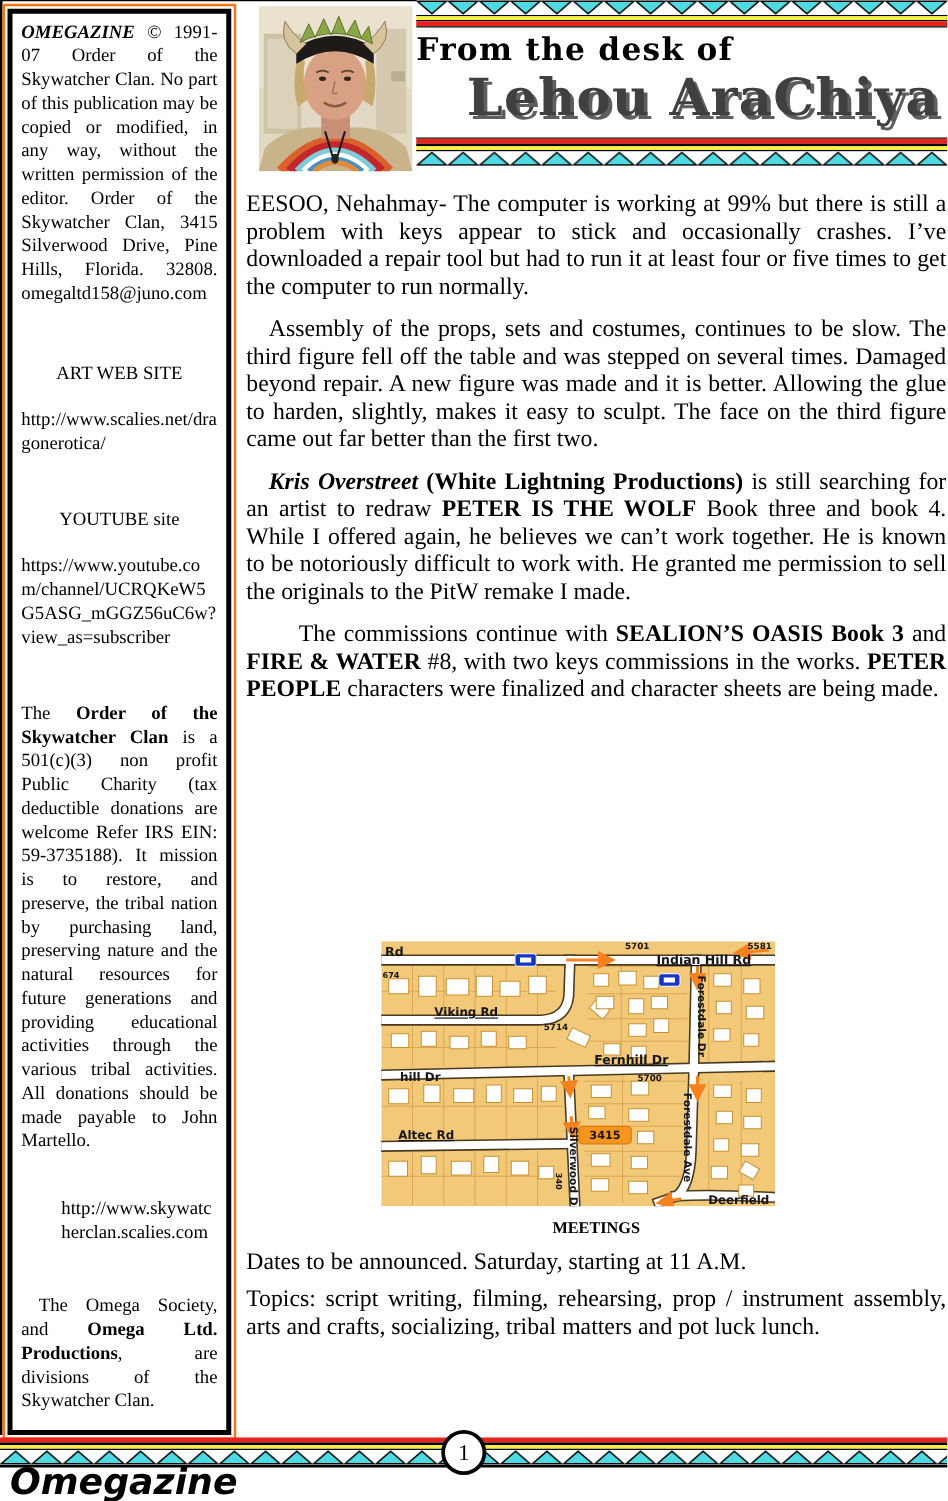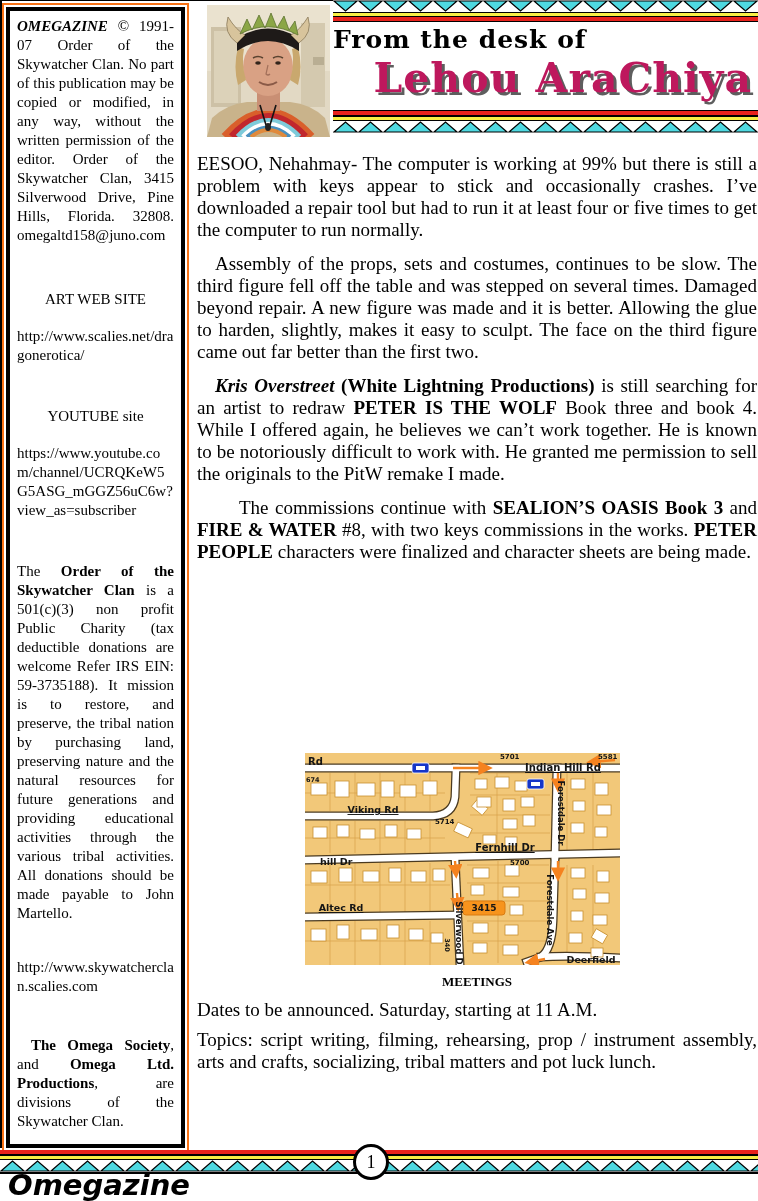--- a/index.html
+++ b/index.html
@@ -9,39 +9,39 @@
   .edge-left{position:absolute;left:0;top:0;width:2px;height:1148px;background:#000;}
 
   
   .sb-outer{position:absolute;left:2px;top:3px;width:187px;height:1149px;
             border:2px solid #f97316;padding:2px;box-sizing:border-box;}
   .sb-inner{width:100%;height:100%;border:4px solid #000;box-sizing:border-box;
             padding:6px 7px;font-size:15px;line-height:19px;text-align:justify;}
   .sb-block{margin:0 0 0 0;}
   .sb-center{text-align:center;}
   .sb-url{word-break:break-all;text-align:left;}
-  .mt45{margin-top:45px;} .mt40{margin-top:40px;} .mt35{margin-top:35px;}
+  .mt45{margin-top:45px;} .mt40{margin-top:40px;} .mt35{margin-top:35px;margin-left:32px;}
   .mt42{margin-top:42px;} .mt8{margin-top:18px;}
   .lead-bi{font-weight:bold;font-style:italic;}
   .indent-sm{text-indent:14px;}
 
   
   .photo{position:absolute;left:207px;top:5px;width:123px;height:132px;}
   .banner{position:absolute;left:333px;top:0;width:425px;height:135px;}
   .strip-top{position:absolute;left:0;top:0;width:100%;}
   .strip-bottom{position:absolute;left:0;top:110px;width:100%;}
   .bar-red{height:4px;background:#E8221C;}
   .bar-yellow{height:3px;background:#F8EF45;}
   .bar-black1{height:1px;background:#000;}
   .bar-black2{height:2px;background:#000;}
   .tri-svg{display:block;}
   .from-desk{position:absolute;left:0;top:25px;font-family:"DejaVu Serif",serif;
              font-weight:bold;font-size:25px;letter-spacing:1px;}
   .author{position:absolute;right:6px;top:54px;font-family:"DejaVu Serif",serif;
-          font-weight:bold;font-size:41px;letter-spacing:1px;color:#be185d;
+          font-weight:bold;font-size:41px;letter-spacing:1px;color:#404040;
           text-shadow:3px 3px 0 #5E5E5E;white-space:nowrap;}
 
   
   .article{position:absolute;left:197px;top:153px;width:560px;
            font-size:19px;line-height:22px;text-align:justify;}
   .article p{margin:0 0 12px 0;}
   .ind{text-indent:18px;} .ind-lg{text-indent:42px;}
 
   
   .map{position:absolute;left:305px;top:753px;width:340px;height:212px;}
@@ -88,21 +88,21 @@
     <p class="sb-block sb-center mt45">ART WEB SITE</p>
     <p class="sb-block sb-url mt8">http://www.scalies.net/dragonerotica/</p>
 
     <p class="sb-block sb-center mt42">YOUTUBE site</p>
     <p class="sb-block sb-url mt8">https://www.youtube.com/channel/UCRQKeW5G5ASG_mGGZ56uC6w?view_as=subscriber</p>
 
     <p class="sb-block mt42"><span>The </span><span style="font-weight: bold;">Order of the Skywatcher Clan</span><span> is a 501(c)(3) non profit Public Charity (tax deductible donations are welcome Refer IRS EIN: 59-3735188). It mission is to  restore, and preserve, the tribal nation by purchasing land, preserving nature and the natural resources for future generations and providing educational activities through the various tribal activities. All donations should be made payable to John Martello.</span></p>
 
     <p class="sb-block sb-url mt35">http://www.skywatcherclan.scalies.com</p>
 
-    <p class="sb-block indent-sm mt40"><span style="font-weight: bold;">The Omega Society</span><span>, and </span><span style="font-weight: bold;">Omega Ltd. Productions</span><span>, are divisions of the Skywatcher Clan.</span></p>
+    <p class="sb-block indent-sm mt40"><span style="font-weight: normal;">The Omega Society</span><span>, and </span><span style="font-weight: bold;">Omega Ltd. Productions</span><span>, are divisions of the Skywatcher Clan.</span></p>
   </div>
 </div>
 
 <div class="photo">
   <svg viewBox="0 0 123 132" width="123" height="132">
     <rect width="123" height="132" fill="#E2D9C4"></rect>
     <rect x="0" y="0" width="123" height="66" fill="#EAE2CF"></rect>
     <rect x="4" y="22" width="30" height="80" fill="#CDC1A6"></rect>
     <rect x="7" y="26" width="24" height="72" fill="#DCD2B9"></rect>
     <rect x="94" y="18" width="24" height="84" fill="#D4C9AF"></rect>

